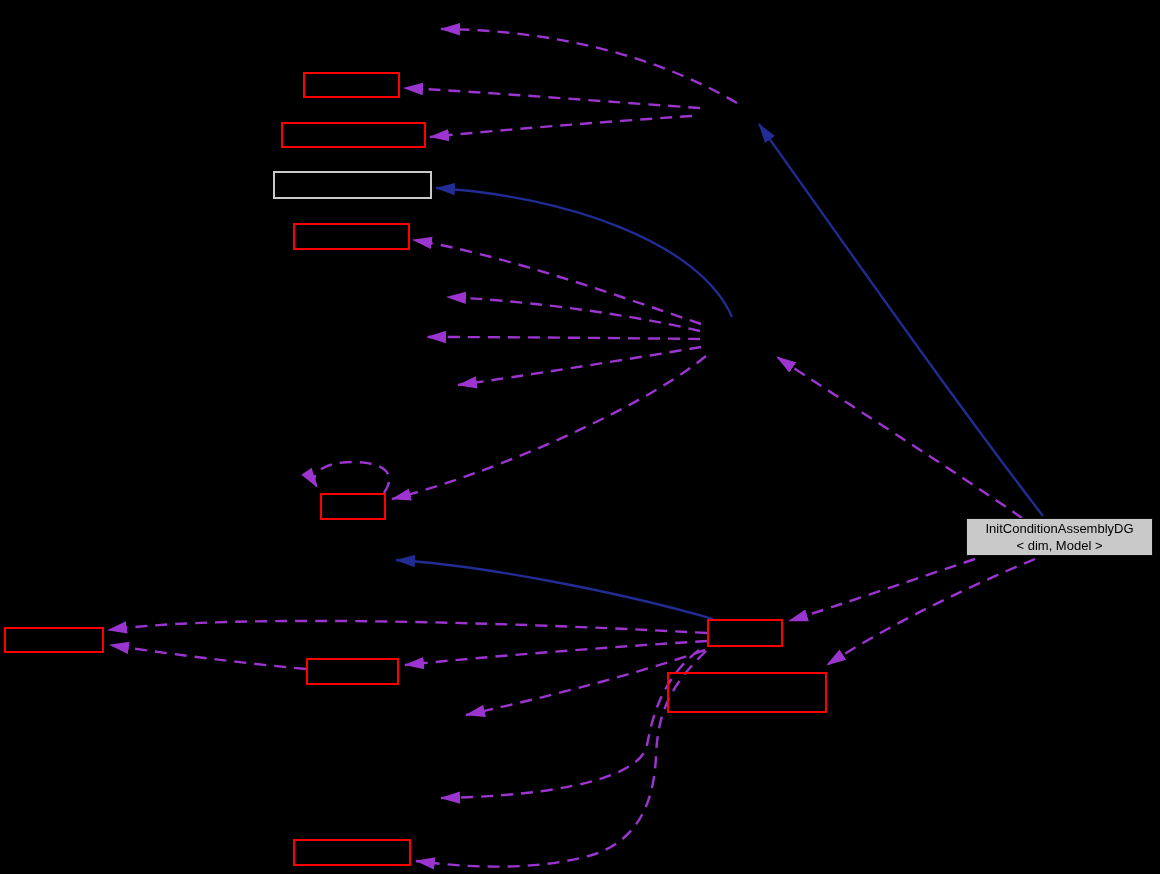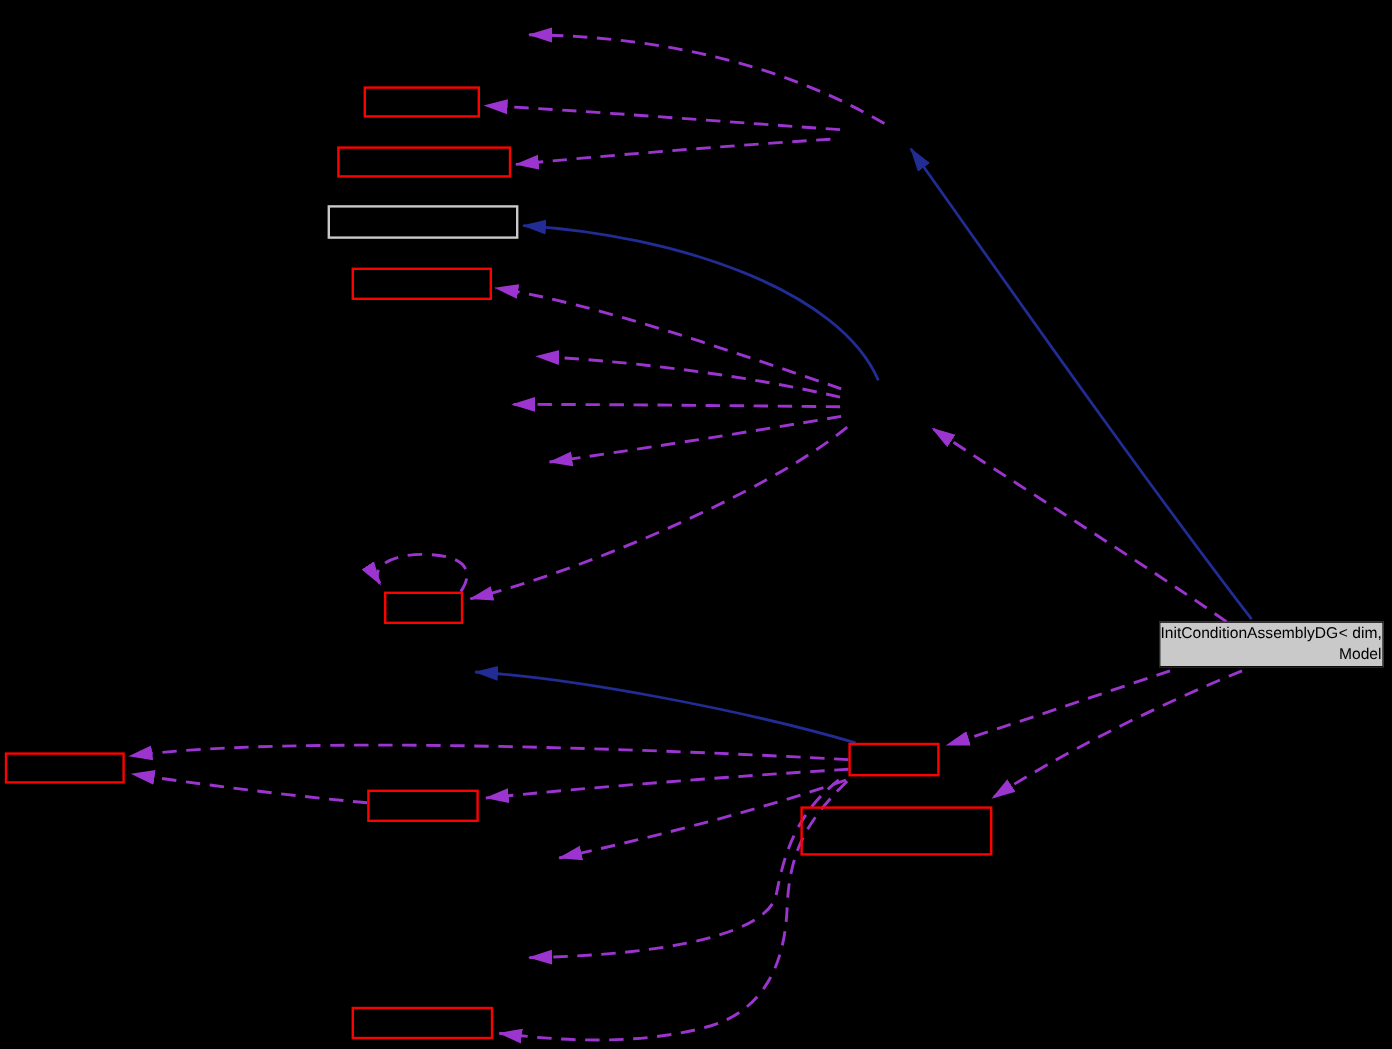--- a/index.html
+++ b/index.html
@@ -23,20 +23,21 @@
   .main-node{
     position:absolute;
     box-sizing:border-box;
     background:var(--mainfill);
     border:1px solid var(--mainborder);
     color:#000;
     font-size:13px;
     line-height:17px;
     text-align:center;
     display:flex;
+    flex-direction:column;
     justify-content:center;
   }
 </style>
 </head>
 <body>
 
 <div class="stage" id="stage">
 
   <svg id="edges-svg" viewBox="0 0 1160 874" xmlns="http://www.w3.org/2000/svg">
     <defs>

